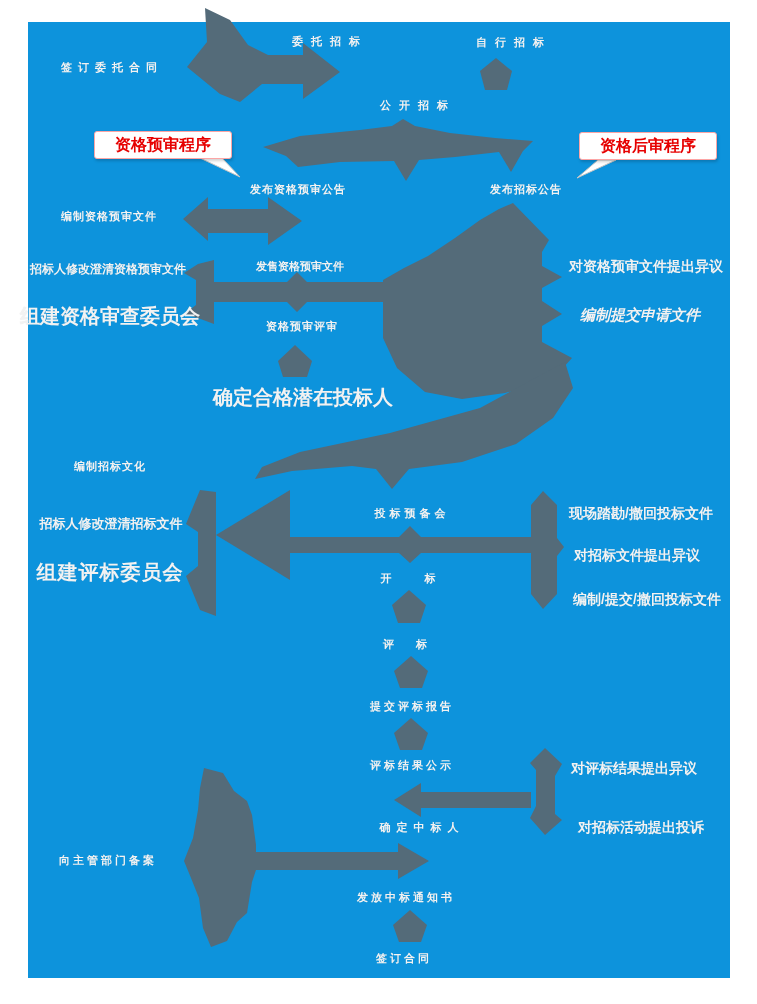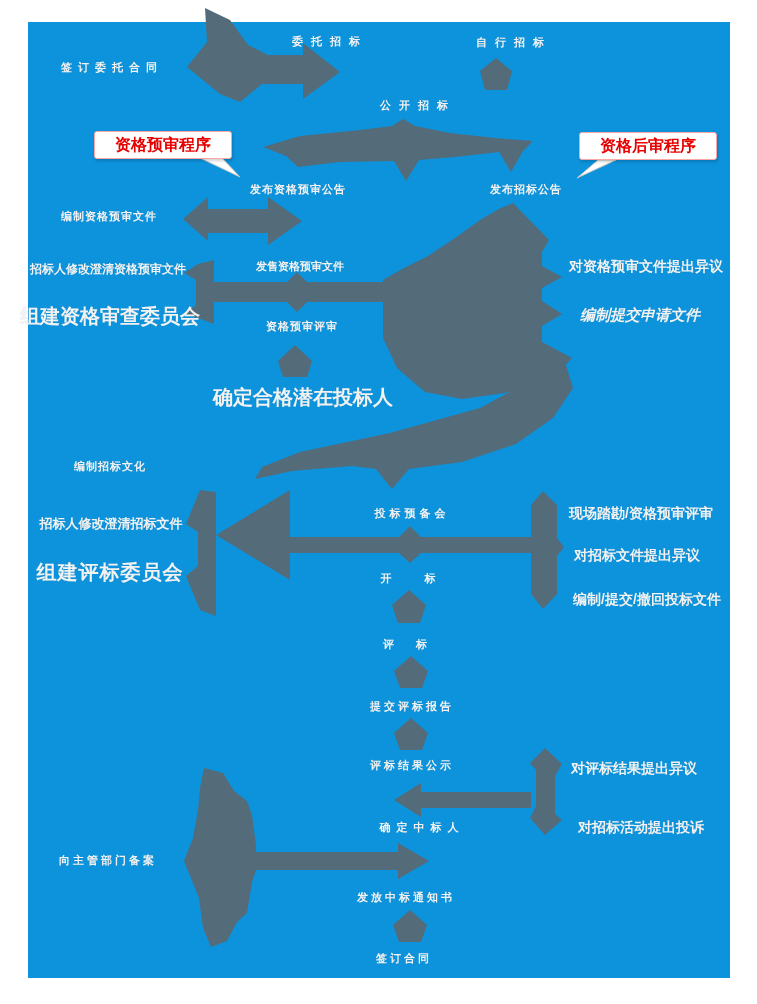--- a/index.html
+++ b/index.html
@@ -81,21 +81,21 @@
   <div class="lbl s12" style="left:108px;top:269px">招标人修改澄清资格预审文件</div>
   <div class="lbl s16" style="left:110px;top:316px">组建资格审查委员会</div>
   <div class="lbl s17 sp1" style="left:302px;top:326px">资格预审评审</div>
   <div class="lbl s14" style="left:646px;top:266px">对资格预审文件提出异议</div>
   <div class="lbl s15" style="left:640px;top:314px">编制提交申请文件</div>
   <div class="lbl s16" style="left:303px;top:397px">确定合格潜在投标人</div>
   <div class="lbl s17 sp1" style="left:110px;top:466px">编制招标文化</div>
   <div class="lbl s13" style="left:111px;top:523px">招标人修改澄清招标文件</div>
   <div class="lbl s16 sp1" style="left:110px;top:572px">组建评标委员会</div>
   <div class="lbl s17 sp4" style="left:412px;top:513px">投标预备会</div>
-  <div class="lbl s14" style="left:641px;top:513px">现场踏勘/资格预审评审</div>
+  <div class="lbl s14" style="left:641px;top:513px">现场踏勘/撤回投标文件</div>
   <div class="lbl s14" style="left:637px;top:555px">对招标文件提出异议</div>
   <div class="lbl s14" style="left:647px;top:599px">编制/提交/撤回投标文件</div>
   <div class="lbl s17" style="left:408px;top:578px">开　　　标</div>
   <div class="lbl s17" style="left:405px;top:644px">评　　标</div>
   <div class="lbl s17 sp3" style="left:412px;top:706px">提交评标报告</div>
   <div class="lbl s17 sp3" style="left:412px;top:765px">评标结果公示</div>
   <div class="lbl s14" style="left:634px;top:768px">对评标结果提出异议</div>
   <div class="lbl s17 sp6" style="left:422px;top:827px">确定中标人</div>
   <div class="lbl s14" style="left:641px;top:827px">对招标活动提出投诉</div>
   <div class="lbl s17 sp3" style="left:108px;top:860px">向主管部门备案</div>

